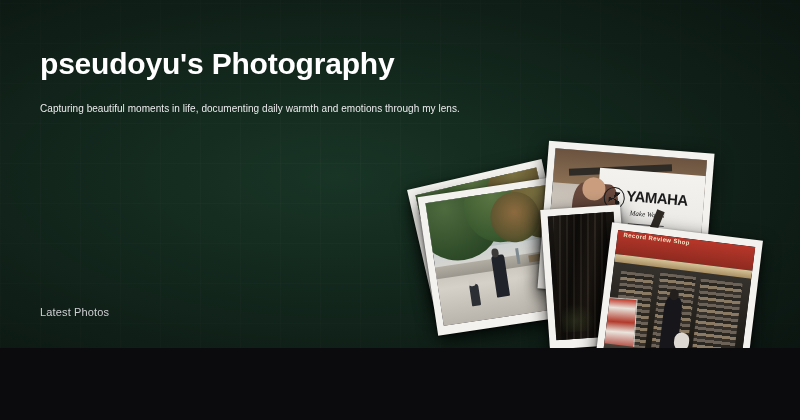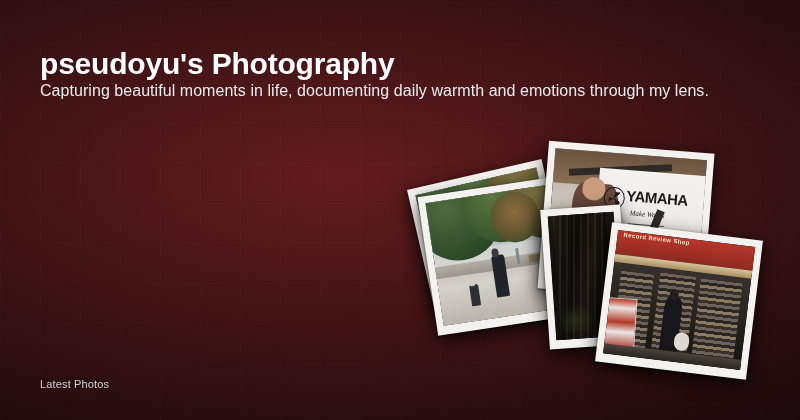--- a/index.html
+++ b/index.html
@@ -3,23 +3,23 @@
 <meta charset="utf-8">
 <style>
   html, body {
     margin: 0;
     padding: 0;
     background: #0b0b0d;
   }
   #page {
     position: relative;
     width: 800px;
-    height: 420px;
+    height: 348px;
     overflow: hidden;
-    background-color: #b91c1c;
+    background-color: #14532d;
     font-family: "Liberation Sans", sans-serif;
     -webkit-font-smoothing: antialiased;
   }
   
   #grid-bg {
     position: absolute;
     left: 0; top: 0;
     width: 800px; height: 420px;
     background-image:
       linear-gradient(to right, rgba(255,255,255,0.045) 1px, transparent 1px),
@@ -48,22 +48,22 @@
   #title {
     font-size: 30px;
     font-weight: bold;
     color: #ffffff;
     letter-spacing: -0.2px;
     line-height: 36px;
     margin: 0;
     white-space: nowrap;
   }
   #subtitle {
-    margin: 0 0 0 0;
-    font-size: 16px;
+    margin: 18px 0 0 0;
+    font-size: 10px;
     font-weight: normal;
     color: #ececed;
     line-height: 18px;
     letter-spacing: 0.05px;
     white-space: nowrap;
   }
 
   
   #photo-stack {
     position: absolute;

